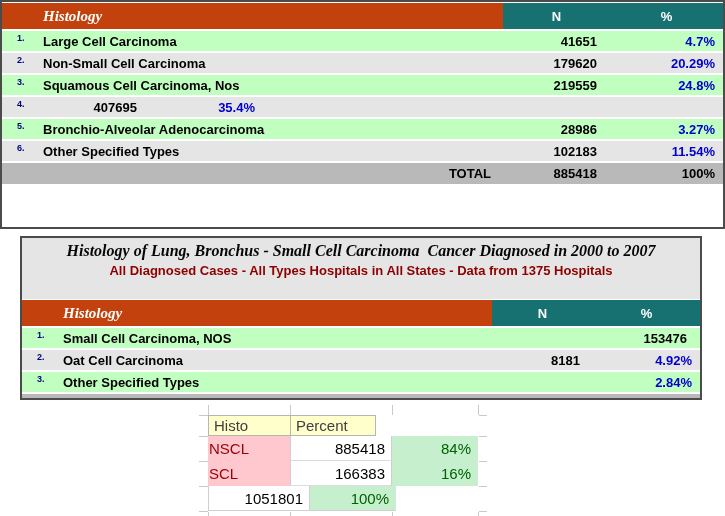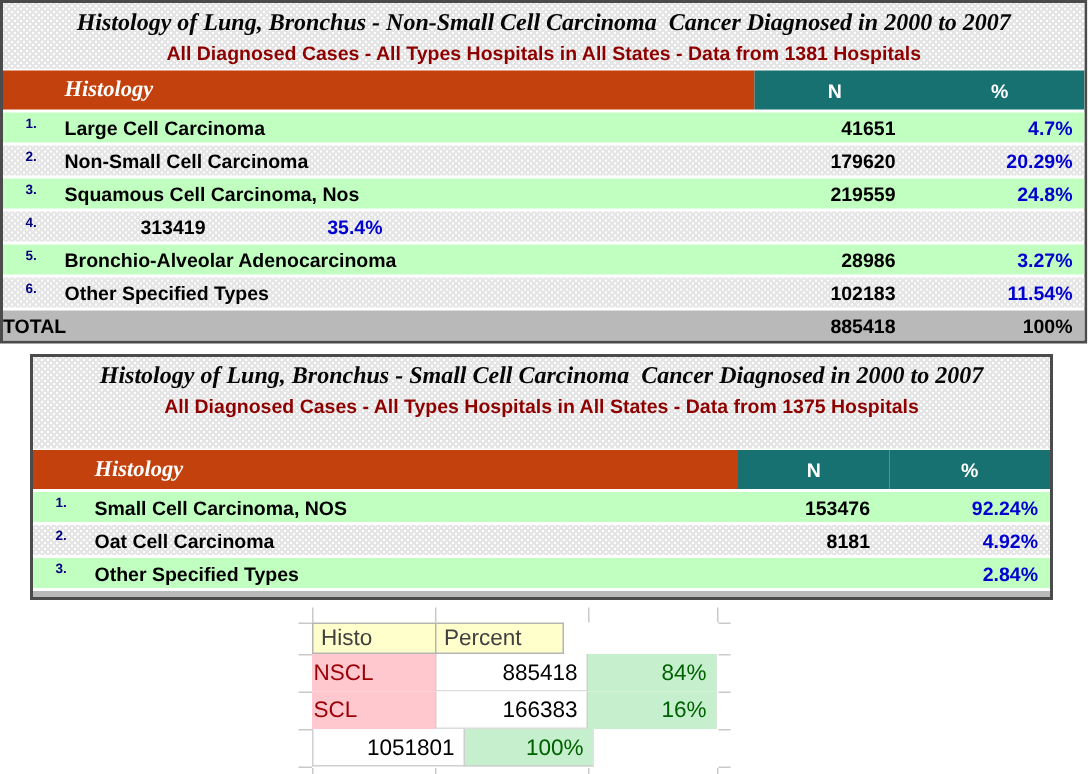--- a/index.html
+++ b/index.html
@@ -38,21 +38,21 @@
                            radial-gradient(#ffffff 22%,rgba(255,255,255,0) 23%);
           background-size:4px 4px;background-position:0 0,2px 2px;}
   .rnum{width:41px;box-sizing:border-box;padding-left:15px;padding-top:2px;align-self:flex-start;
         font-size:9px;font-weight:bold;color:#00007d;line-height:10px;}
   .rlabel{flex:1;font-weight:bold;font-size:13px;color:#000;}
   .row .ncol{text-align:right;padding-right:13px;box-sizing:border-box;font-weight:bold;font-size:13px;color:#000;
              display:block;}
   .row .pcol{text-align:right;padding-right:8px;box-sizing:border-box;font-weight:bold;font-size:13px;color:#0000cf;
              display:block;}
   .row.total{background:#b9b9b9;height:21px;margin-bottom:0;}
-  .row.total .tlabel{flex:1;text-align:left;padding-right:12px;box-sizing:border-box;
+  .row.total .tlabel{flex:1;text-align:right;padding-right:12px;box-sizing:border-box;
                      font-weight:bold;font-size:13px;color:#000;}
   .row.total .pcol{color:#000;}
 
   
   .sum{position:absolute;left:208px;top:415px;width:270px;font-size:15px;}
   .srow{display:flex;height:25px;}
   .srow.shead{height:21px;}
   .scell{box-sizing:border-box;display:flex;align-items:center;}
   .histo-col{width:82px;padding-left:1px;}
   .number-col{width:102px;justify-content:flex-end;padding-right:6px;}
@@ -69,24 +69,20 @@
   
   .gv{position:absolute;width:1px;background:#c9c9c9;}
   .gh{position:absolute;height:1px;background:#c9c9c9;}
 </style>
 </head>
 <body>
 
 <div class="page">
 
   <section class="rtable t1">
-    <div class="title-block dotted">
-      <div class="rtitle">Histology of Lung, Bronchus - Non-Small Cell Carcinoma  Cancer Diagnosed in 2000 to 2007</div>
-      <div class="rsubtitle">All Diagnosed Cases - All Types Hospitals in All States - Data from 1381 Hospitals</div>
-    </div>
     <div class="hdr">
       <div class="hist">Histology</div>
       <div class="ncol">N</div>
       <div class="pcol">%</div>
     </div>
 
     <div class="row green">
       <span class="rnum">1.</span>
       <span class="rlabel">Large Cell Carcinoma</span>
       <span class="ncol">41651</span>
@@ -99,21 +95,21 @@
       <span class="pcol">20.29%</span>
     </div>
     <div class="row green">
       <span class="rnum">3.</span>
       <span class="rlabel">Squamous Cell Carcinoma, Nos</span>
       <span class="ncol">219559</span>
       <span class="pcol">24.8%</span>
     </div>
     <div class="row gray">
       <span class="rnum">4.</span>
-      <span class="ncol">313419</span>
+      <span class="ncol">407695</span>
       <span class="pcol">35.4%</span>
     </div>
     <div class="row green">
       <span class="rnum">5.</span>
       <span class="rlabel">Bronchio-Alveolar Adenocarcinoma</span>
       <span class="ncol">28986</span>
       <span class="pcol">3.27%</span>
     </div>
     <div class="row gray">
       <span class="rnum">6.</span>
@@ -136,21 +132,20 @@
     <div class="hdr">
       <div class="hist">Histology</div>
       <div class="ncol">N</div>
       <div class="pcol">%</div>
     </div>
 
     <div class="row green">
       <span class="rnum">1.</span>
       <span class="rlabel">Small Cell Carcinoma, NOS</span>
       <span class="ncol">153476</span>
-      <span class="pcol">92.24%</span>
     </div>
     <div class="row gray">
       <span class="rnum">2.</span>
       <span class="rlabel">Oat Cell Carcinoma</span>
       <span class="ncol">8181</span>
       <span class="pcol">4.92%</span>
     </div>
     <div class="row green">
       <span class="rnum">3.</span>
       <span class="rlabel">Other Specified Types</span>

